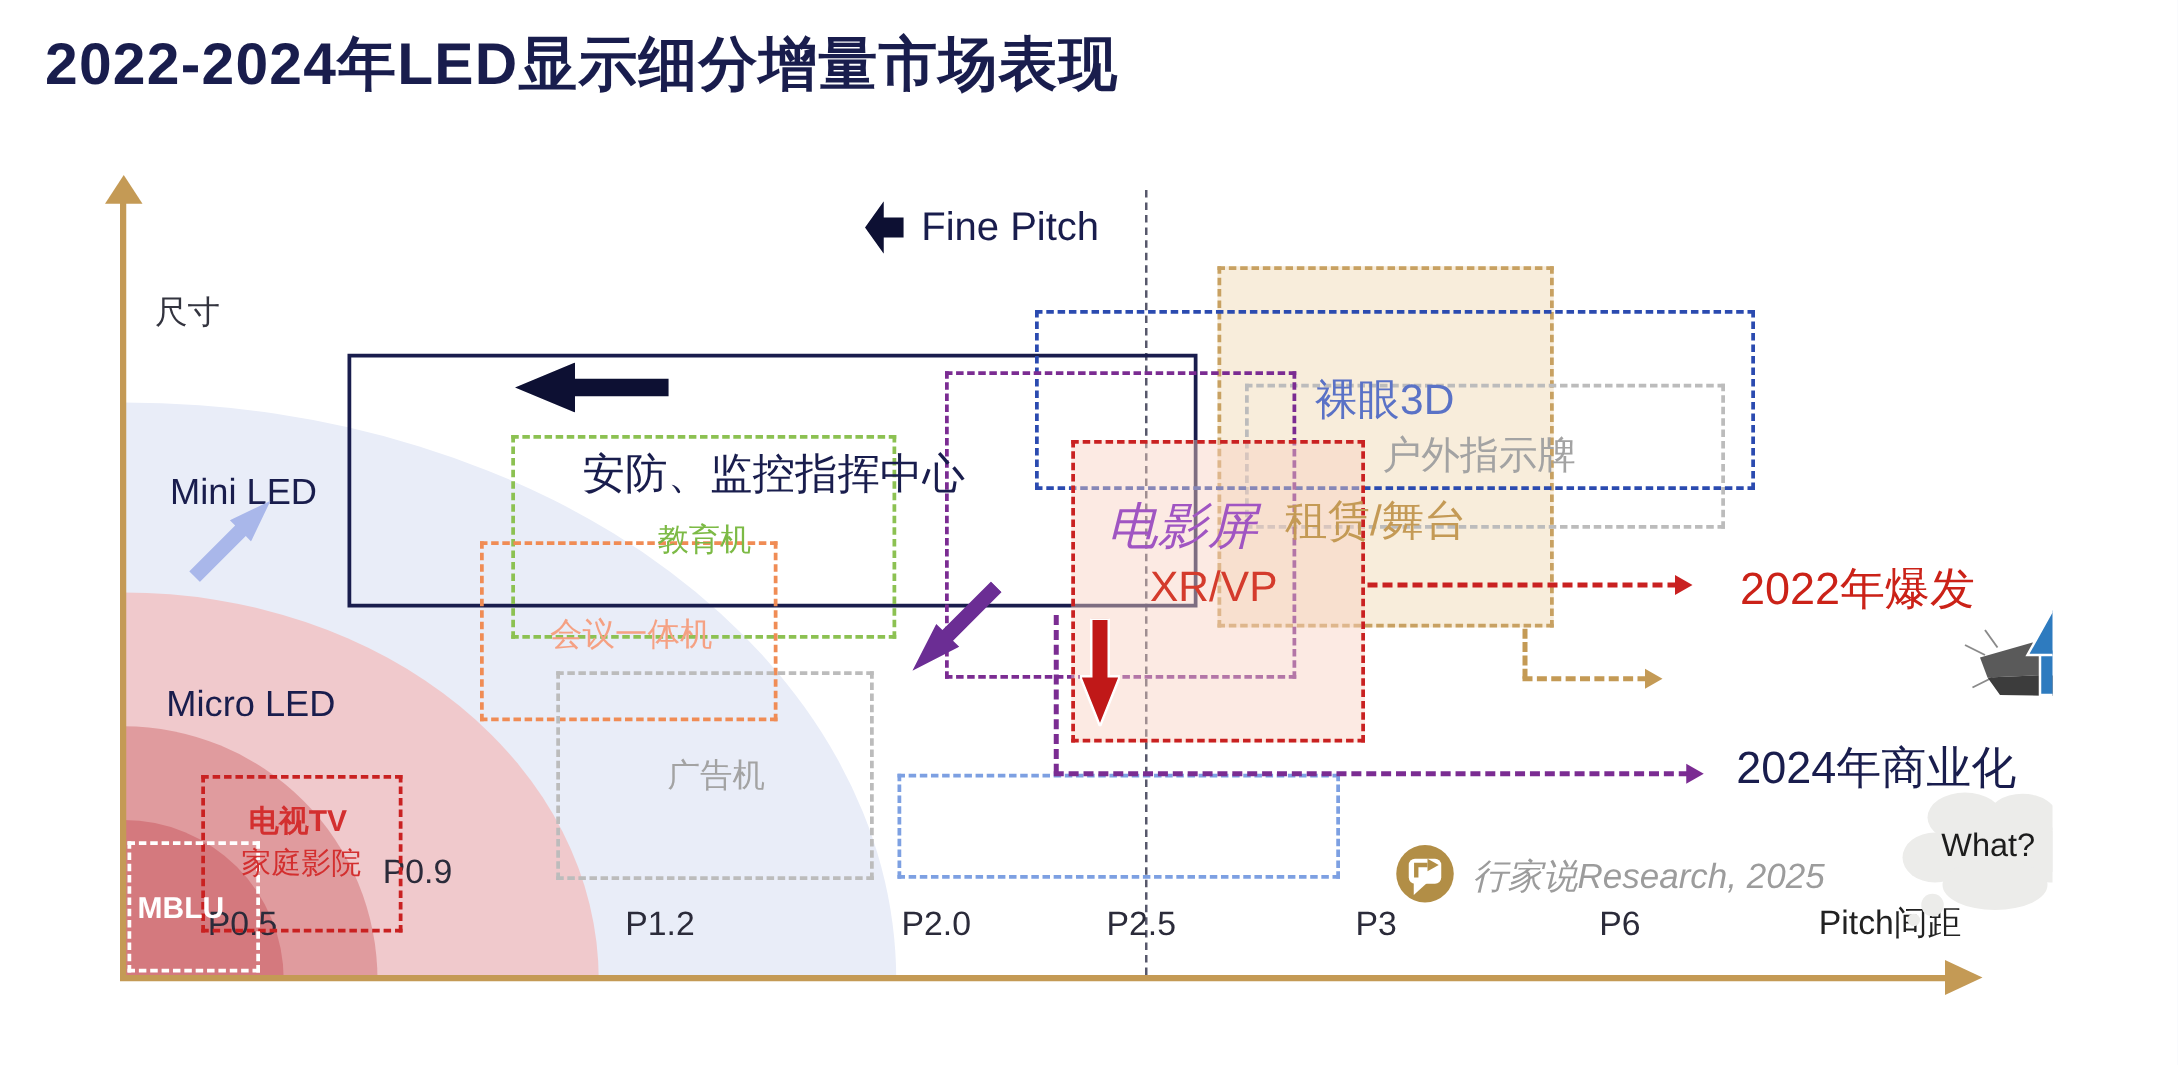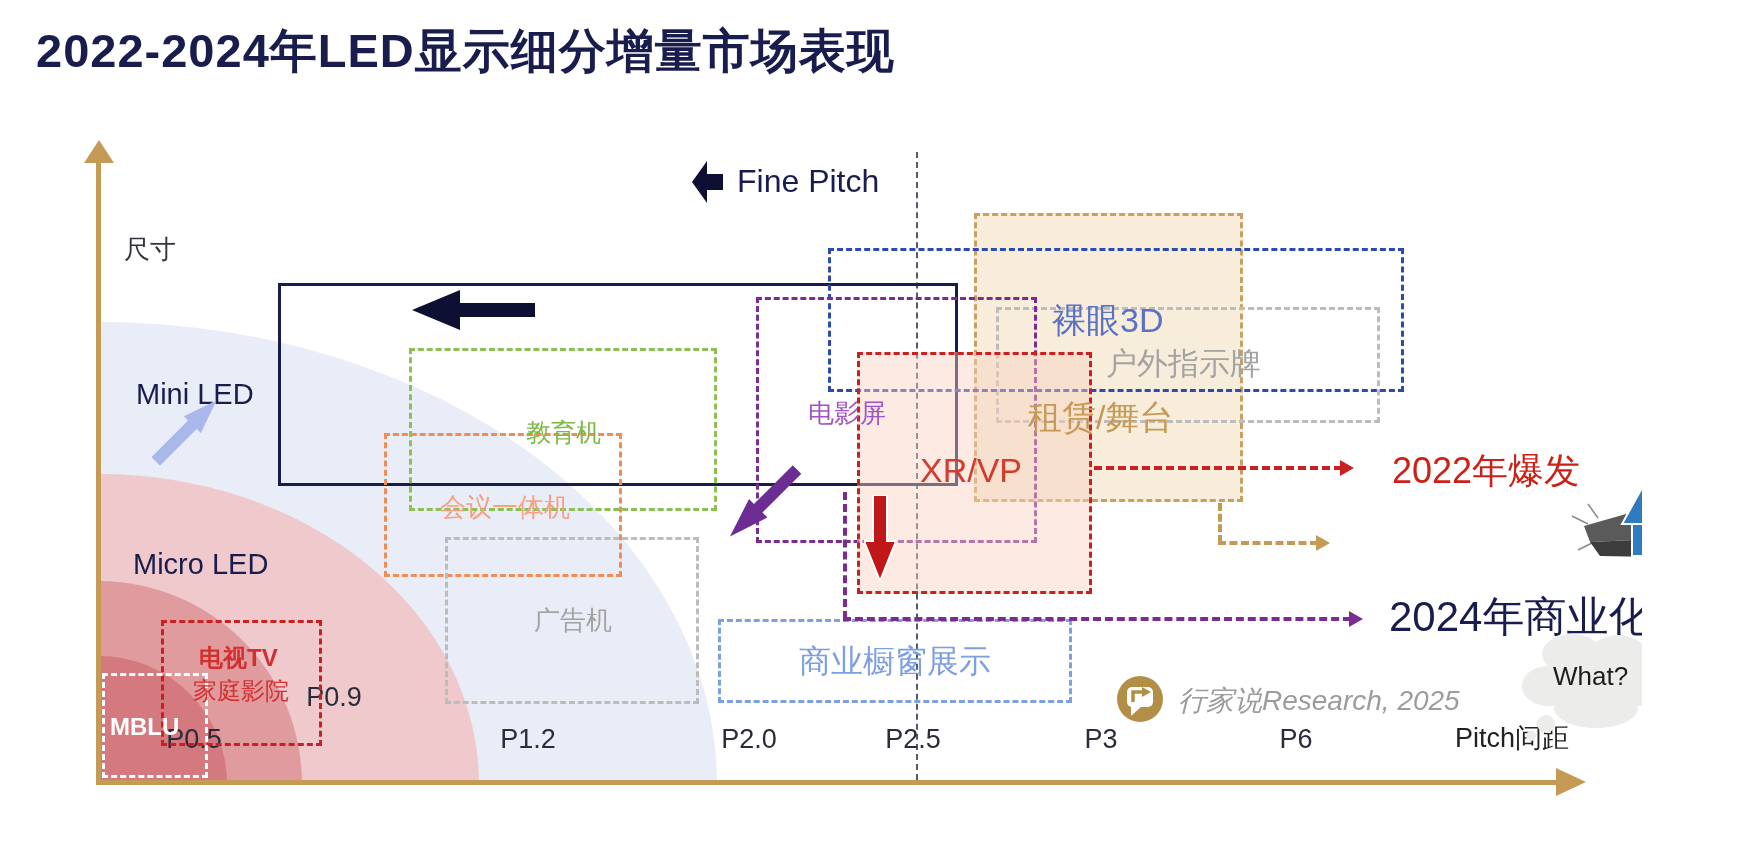--- a/index.html
+++ b/index.html
@@ -80,53 +80,53 @@
   <div class="box dash" style="left:384px;top:433px;width:238px;height:144px;border-color:var(--orange,#f08c55);"></div>
 
   <div class="box dash" style="left:445px;top:537px;width:254px;height:167px;border-color:var(--grayBorder,#bcbcbc);"></div>
 
   <div class="box dash" style="left:161px;top:620px;width:161px;height:126px;border-color:var(--red,#c92121);"></div>
 
   <div class="box dash" style="left:102px;top:673px;width:106px;height:105px;border-color:#ffffff;"></div>
 
   <div class="box dash" style="left:718px;top:619px;width:354px;height:84px;border-color:var(--cornflower,#7da0e2);"></div>
 
+  <div class="lbl" style="left:466px;top:362px;font-size:34px;color:var(--navy,#191d4d);">安防、监控指挥中心</div>
   <div class="lbl" style="left:526px;top:419px;font-size:25px;color:var(--greenText,#7cba45);">教育机</div>
   <div class="lbl" style="left:440px;top:494px;font-size:26px;color:var(--salmon,#f5a183);">会议一体机</div>
   <div class="lbl" style="left:534px;top:607px;font-size:26px;color:var(--grayText,#a3a3a3);">广告机</div>
   <div class="lbl" style="left:199px;top:645px;font-size:24px;color:#d32f2f;font-weight:bold;">电视TV</div>
   <div class="lbl" style="left:193px;top:678px;font-size:24px;color:#d32f2f;">家庭影院</div>
   <div class="lbl" style="left:110px;top:714px;font-size:24px;font-weight:bold;color:#ffffff;">MBLU</div>
   <div class="lbl" style="left:1052px;top:303px;font-size:34px;color:var(--periwinkle,#5a72c6);">裸眼3D</div>
   <div class="lbl" style="left:1106px;top:348px;font-size:31px;color:var(--grayText,#a3a3a3);">户外指示牌</div>
   <div class="lbl" style="left:1028px;top:400px;font-size:34px;color:var(--gold,#c49a55);text-align:center;">租赁/舞台</div>
-  <div class="lbl" style="left:808px;top:400px;font-size:26px;color:var(--purpleText,#a055c2);">电影屏</div>
+  <div class="lbl" style="left:886px;top:400px;font-size:40px;color:var(--purpleText,#a055c2);font-style:italic;">电影屏</div>
   <div class="lbl" style="left:920px;top:453px;font-size:34px;color:var(--redBright,#d43b2c);">XR/VP</div>
-  <div class="lbl" style="left:799px;top:645px;font-size:32px;color:var(--cornflower,#7da0e2);">商业橱窗展示</div>
 
   <svg class="abs" style="left:716px;top:490px;transform:rotate(135deg);" width="95" height="26" viewBox="0 0 95 26">
     <polygon points="0,7 55,7 55,0 95,13 55,26 55,19 0,19" fill="#6b2d94"></polygon>
   </svg>
   <svg class="abs" style="left:864px;top:495px;" width="32" height="86" viewBox="0 0 32 86">
     <polygon points="9,0 23,0 23,46 32,46 16,86 0,46 9,46" fill="#c01818" stroke="#ffffff" stroke-width="2"></polygon>
   </svg>
 
   <div class="hline" style="left:1094px;top:466px;width:248px;border-color:var(--red,#c92121);border-top-width:4px;"></div>
   <div class="tri" style="left:1340px;top:460px;border-top:8px solid transparent;border-bottom:8px solid transparent;border-left:14px solid var(--red,#c92121);"></div>
 
   <div class="vline" style="left:1218px;top:503px;height:40px;border-color:var(--gold,#c49a55);border-left-width:4px;"></div>
   <div class="hline" style="left:1218px;top:541px;width:100px;border-color:var(--gold,#c49a55);border-top-width:4px;"></div>
   <div class="tri" style="left:1316px;top:535px;border-top:8px solid transparent;border-bottom:8px solid transparent;border-left:14px solid var(--gold,#c49a55);"></div>
 
   <div class="vline" style="left:843px;top:492px;height:127px;border-color:var(--purple,#7b2c92);border-left-width:4px;"></div>
   <div class="hline" style="left:843px;top:617px;width:508px;border-color:var(--purple,#7b2c92);border-top-width:4px;"></div>
   <div class="tri" style="left:1349px;top:611px;border-top:8px solid transparent;border-bottom:8px solid transparent;border-left:14px solid var(--purple,#7b2c92);"></div>
 
   <div class="lbl" style="left:1372px;top:452px;font-size:36px;color:#cb2218;margin-left:20px;">2022年爆发</div>
-  <div class="lbl" style="left:1389px;top:595px;font-size:42px;color:var(--navy,#191d4d);">2024年商业化</div>
+  <div class="lbl" style="left:1389px;top:595px;font-size:36px;color:var(--navy,#191d4d);">2024年商业化</div>
 
   <svg class="abs" style="left:1568px;top:438px;" width="175" height="125" viewBox="0 0 175 125">
     <g stroke="#8a8a8a" stroke-width="1.5">
       <path d="M20,86 L4,78" fill="none"></path>
         <path d="M30,80 L20,66" fill="none"></path>
       <path d="M146,80 L162,68" fill="none"></path>
         <path d="M156,92 L174,92" fill="none"></path>
       <path d="M26,104 L10,112" fill="none"></path>
         <path d="M148,106 L166,114" fill="none"></path>
     </g>

